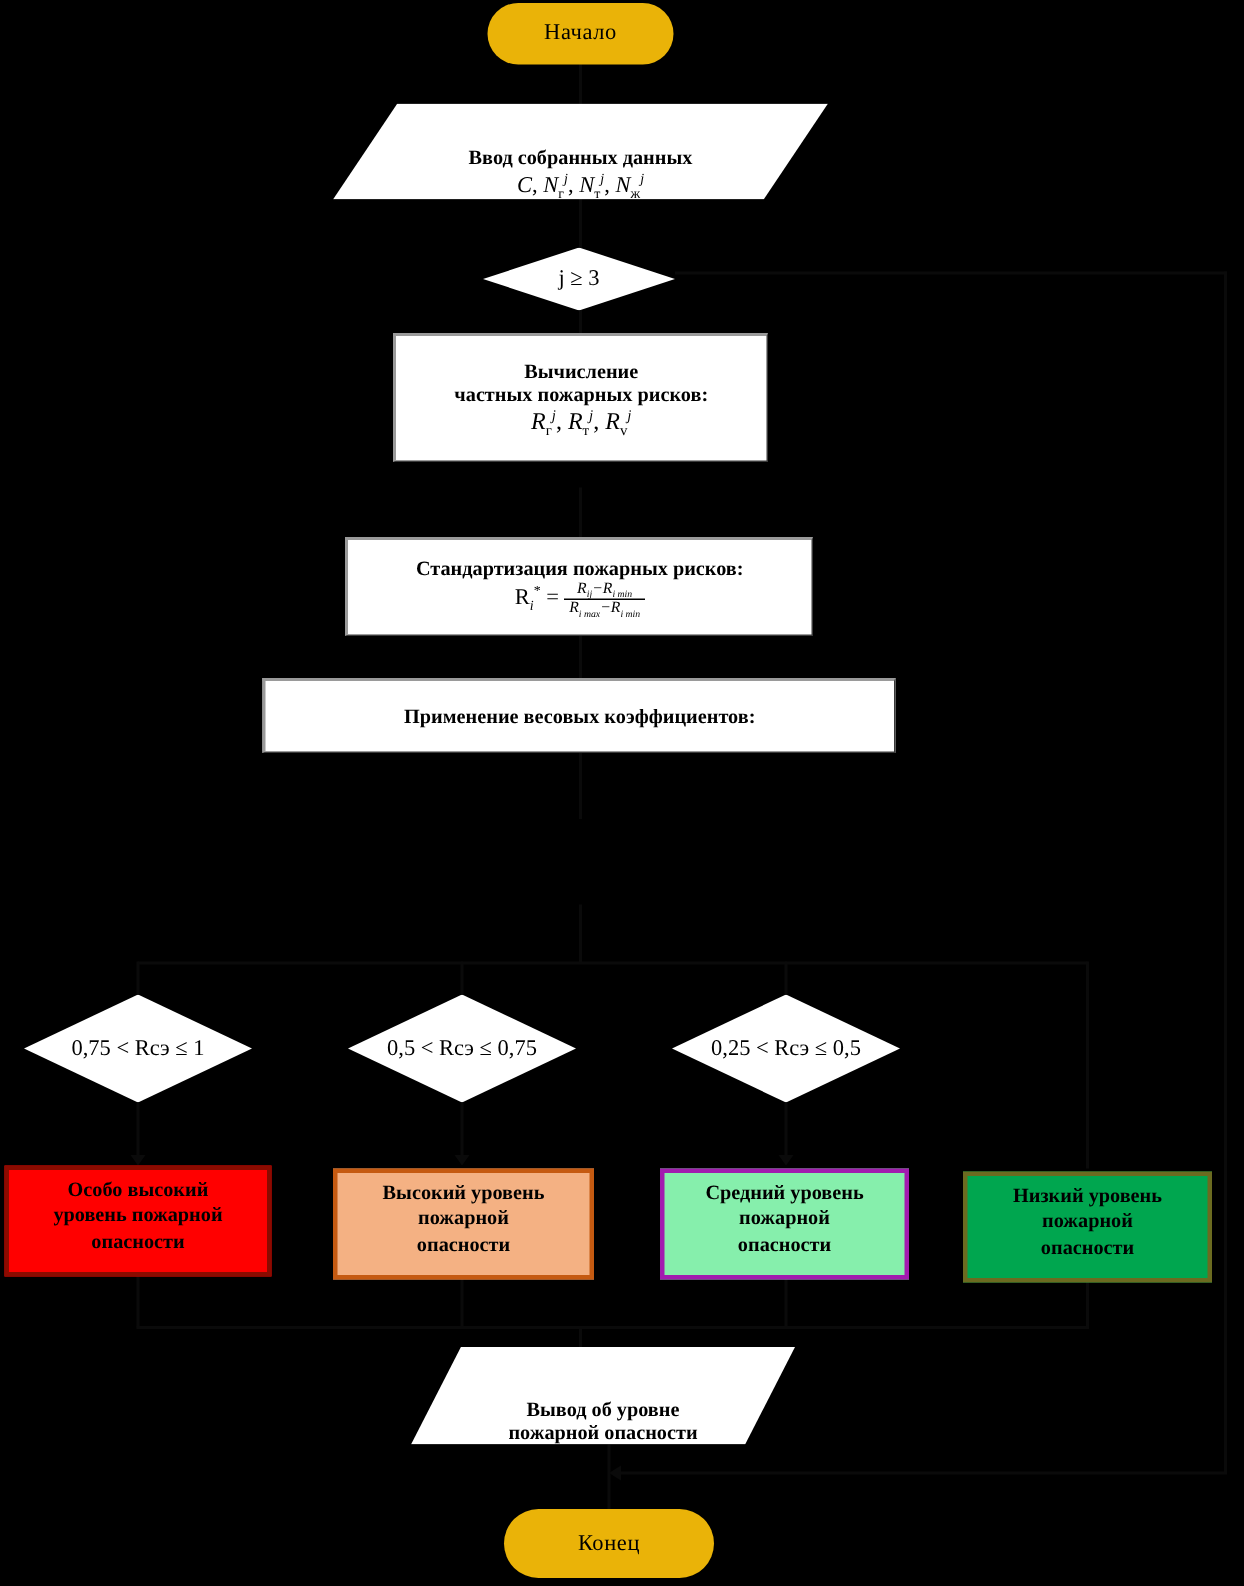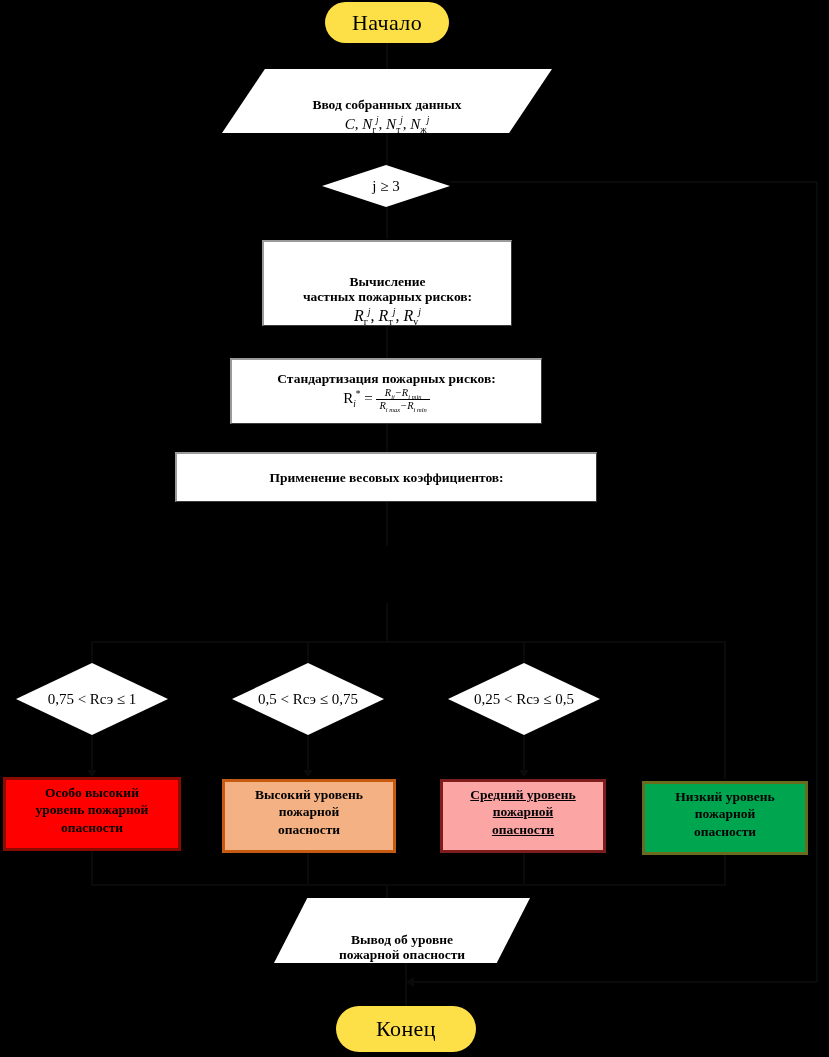--- a/index.html
+++ b/index.html
@@ -10,26 +10,26 @@
     font-family: "Liberation Serif", serif;
     overflow: hidden;
     position: relative;
   }
   #canvas { position: absolute; left:0; top:0; width:829px; height:1057px; }
 
   .node { position: absolute; }
 
   
   .terminator {
-    background:#fde047;
+    background:#eab308;
     border-radius: 40px;
     display:flex; align-items:center; justify-content:center;
     color:#000;
     font-weight:400;
-    font-size:22px;
+    font-size:15px;
     letter-spacing:0.4px;
   }
 
   
   .process {
     background:#ffffff;
     border-left:2px solid #9a9a9a;
     border-top:2px solid #9a9a9a;
     border-right:1px solid #3a3a3a;
     border-bottom:1px solid #3a3a3a;
@@ -169,21 +169,21 @@
         <span class="mi">C</span>,&nbsp;<span class="mi">N</span><sub>г</sub><sup><i>j</i></sup>,&nbsp;<span class="mi">N</span><sub>т</sub><sup><i>j</i></sup>,&nbsp;<span class="mi">N</span><sub>ж</sub><sup><i>j</i></sup>
       </div>
     </div>
   </div>
 
   <div class="dia-wrap" style="left:322px; top:165px; width:128px; height:42px;">
     <div class="dia-shape"></div>
     <div class="dia-text" style="font-size:15px;">j ≥ 3</div>
   </div>
 
-  <div class="node process" style="left:262px; top:240px; width:250px; height:86px;justify-content:flex-end;">
+  <div class="node process" style="left:262px; top:222px; width:250px; height:86px;">
     <div class="ln pt">Вычисление</div>
     <div class="ln pt">частных пожарных рисков:</div>
     <div class="ln" style="font-size:16px; margin-top:3px;">
       <span class="mi">R</span><sub>г</sub><sup><i>j</i></sup>,&nbsp;<span class="mi">R</span><sub>т</sub><sup><i>j</i></sup>,&nbsp;<span class="mi">R</span><sub>v</sub><sup><i>j</i></sup>
     </div>
   </div>
 
   <div class="node process" style="left:230px; top:358px; width:312px; height:66px;">
     <div class="ln pt">Стандартизация пожарных рисков:</div>
     <div class="ln" style="font-size:15px; margin-top:1px;">
@@ -219,21 +219,21 @@
     <div class="ln">уровень пожарной</div>
     <div class="ln">опасности</div>
   </div>
 
   <div class="result" style="left:222px; top:779px; width:174px; height:74px; background:#F4B183; border:3px solid #C55A11;">
     <div class="ln">Высокий уровень</div>
     <div class="ln">пожарной</div>
     <div class="ln">опасности</div>
   </div>
 
-  <div class="result" style="left:440px; top:779px; width:166px; height:74px; background:#fca5a5; border:3px solid #7f1d1d;text-decoration:underline;">
+  <div class="result" style="left:440px; top:779px; width:166px; height:74px; background:#86efac; border:3px solid #a21caf;">
     <div class="ln">Средний уровень</div>
     <div class="ln">пожарной</div>
     <div class="ln">опасности</div>
   </div>
 
   <div class="result" style="left:642px; top:781px; width:166px; height:74px; background:#00A64F; border:3px solid #6B6B20;">
     <div class="ln">Низкий уровень</div>
     <div class="ln">пожарной</div>
     <div class="ln">опасности</div>
   </div>

